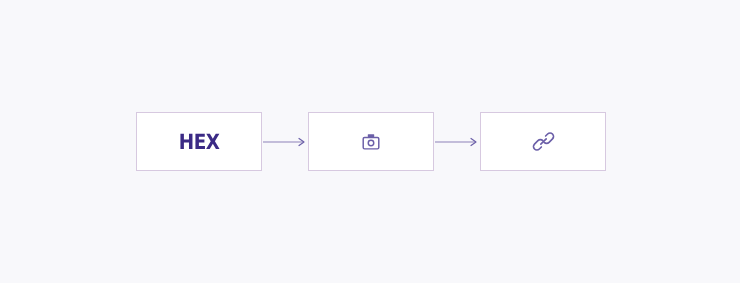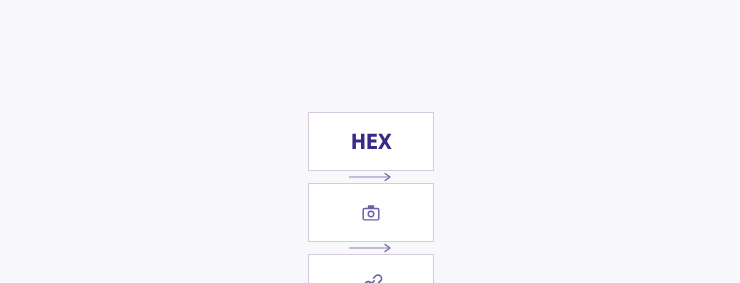--- a/index.html
+++ b/index.html
@@ -22,21 +22,21 @@
     background: #f8f8fb;
   }
 
   .flow-row {
     position: absolute;
     left: 136px;
     top: 112px;
     width: 470px;
     height: 59px;
     display: flex;
-    flex-direction: column;
+    flex-direction: row;
     align-items: center;
     justify-content: space-between;
   }
 
   .node-box {
     width: 126px;
     height: 59px;
     box-sizing: border-box;
     background: #ffffff;
     border: 1px solid #d7c9e0;

